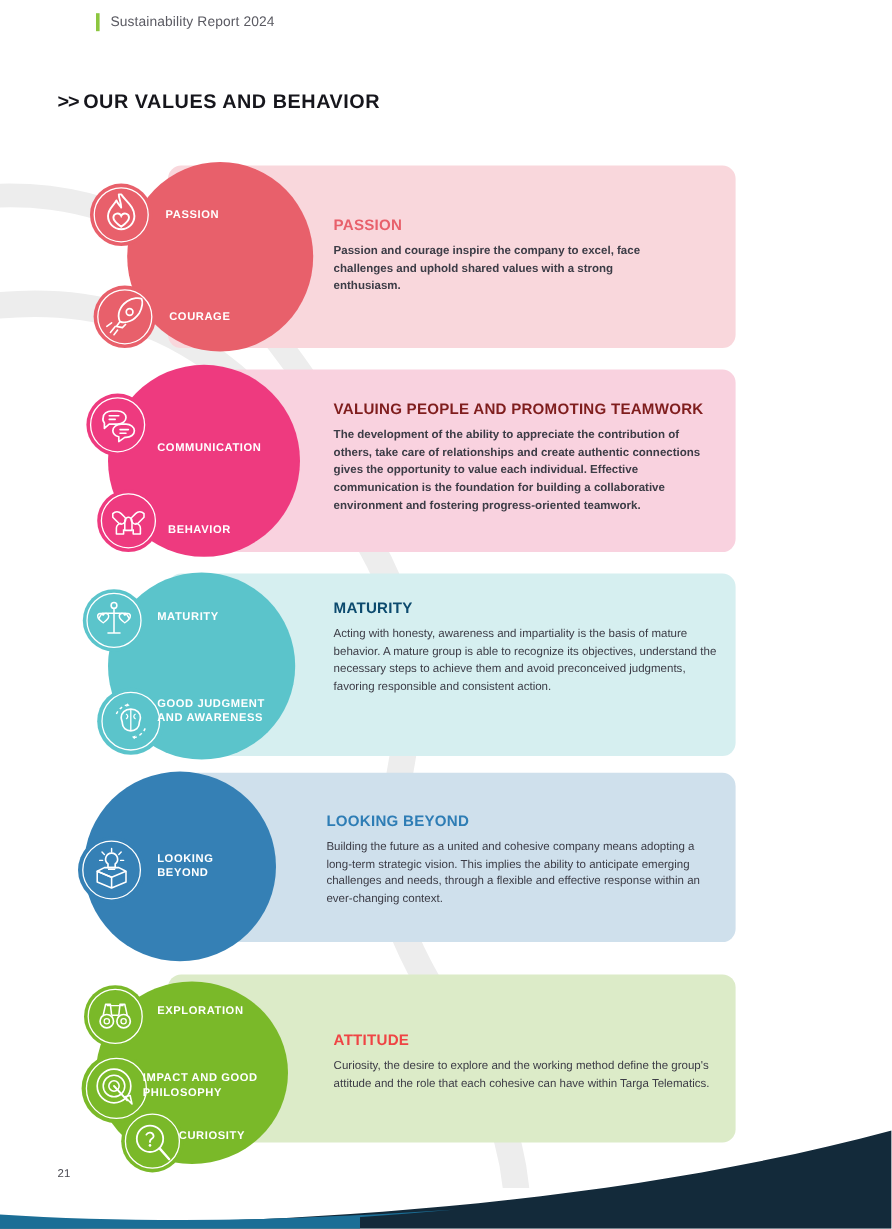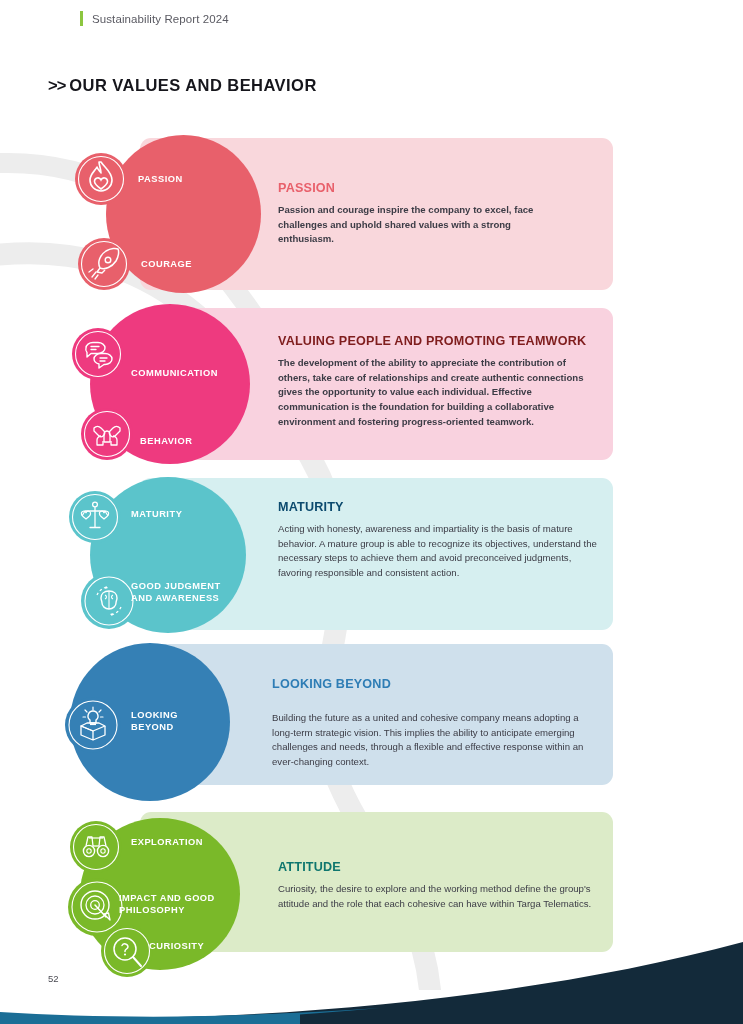--- a/index.html
+++ b/index.html
@@ -196,21 +196,21 @@
         <path d="M25 27.5 h6" stroke="#fff" stroke-width="1.2"></path>
         <path d="M28 10 v3 M20 13 l2 2 M36 13 l-2 2 M18 20 h2.5 M38 20 h-2.5" stroke="#fff" stroke-width="1.2" stroke-linecap="round"></path>
         <path d="M16 29 l12 5 l12-5 l-6-3 h-12z" fill="none" stroke="#fff" stroke-width="1.3" stroke-linejoin="round"></path>
         <path d="M16 29 v9 l12 5 v-9z M40 29 v9 l-12 5" fill="none" stroke="#fff" stroke-width="1.3" stroke-linejoin="round"></path>
       </svg>
     </div>
     <div class="chip-label" style="left:131px; top:66px;">LOOKING
 BEYOND</div>
 
     <div class="panel-heading" style="left:272px; top:33px; color:#2E7DB5;">LOOKING BEYOND</div>
-    <div class="panel-body" style="left:272px; top:55px; width:320px;margin-top:12px;">Building the future as a united and cohesive company means adopting a long-term strategic vision. This implies the ability to anticipate emerging challenges and needs, through a flexible and effective response within an ever-changing context.</div>
+    <div class="panel-body" style="left:272px; top:55px; width:320px;">Building the future as a united and cohesive company means adopting a long-term strategic vision. This implies the ability to anticipate emerging challenges and needs, through a flexible and effective response within an ever-changing context.</div>
   </div>
 
   <div class="block" style="top:812px;">
     <div class="panel" style="left:140px; top:0; width:473px; height:140px; background:#DCEBC8;"></div>
     <div class="blob" style="left:80px; top:6px; width:160px; height:152px; background:#7AB929;"></div>
 
     <div class="bubble" style="left:70px; top:9px; width:52px; height:52px; background:#7AB929;">
       <svg width="52" height="52" viewBox="0 0 52 52">
         <circle cx="26" cy="26" r="22.5" fill="none" stroke="#fff" stroke-width="1.1"></circle>
         <circle cx="19" cy="30" r="5.6" fill="none" stroke="#fff" stroke-width="1.4"></circle>
@@ -241,25 +241,25 @@
       <svg width="52" height="52" viewBox="0 0 52 52">
         <circle cx="26" cy="26" r="22.5" fill="none" stroke="#fff" stroke-width="1.1"></circle>
         <circle cx="24" cy="24" r="11" fill="none" stroke="#fff" stroke-width="1.5"></circle>
         <path d="M32 32 l8 9" stroke="#fff" stroke-width="2" stroke-linecap="round"></path>
         <path d="M21 20.5 a3.2 3.2 0 0 1 6 1.3 c0 2 -3 2.4 -3 4.2 v.6" fill="none" stroke="#fff" stroke-width="1.5" stroke-linecap="round"></path>
         <circle cx="24" cy="29.5" r="1.1" fill="#fff"></circle>
       </svg>
     </div>
     <div class="chip-label" style="left:149px; top:129px;">CURIOSITY</div>
 
-    <div class="panel-heading" style="left:278px; top:48px; color:#0f766e;">ATTITUDE</div>
+    <div class="panel-heading" style="left:278px; top:48px; color:#ef4444;">ATTITUDE</div>
     <div class="panel-body" style="left:278px; top:70px; width:320px;">Curiosity, the desire to explore and the working method define the group's attitude and the role that each cohesive can have within Targa Telematics.</div>
   </div>
 
 </div>
 
-<div class="page-number">52</div>
+<div class="page-number">21</div>
 
 <svg class="footer-wave" viewBox="0 0 743 90" preserveAspectRatio="none" aria-hidden="true">
   <path d="M743 8 C 520 68 250 88 0 86 L0 90 L743 90 Z" fill="#132A3A"></path>
   <path d="M0 84 C 120 86 260 82 380 74 C 250 86 120 90 0 90 Z" fill="#1B6E96"></path>
   <path d="M0 78 C 90 84 200 84 300 79 L300 90 L0 90 Z" fill="#1B6E96"></path>
 </svg>
 
 </body></html>

